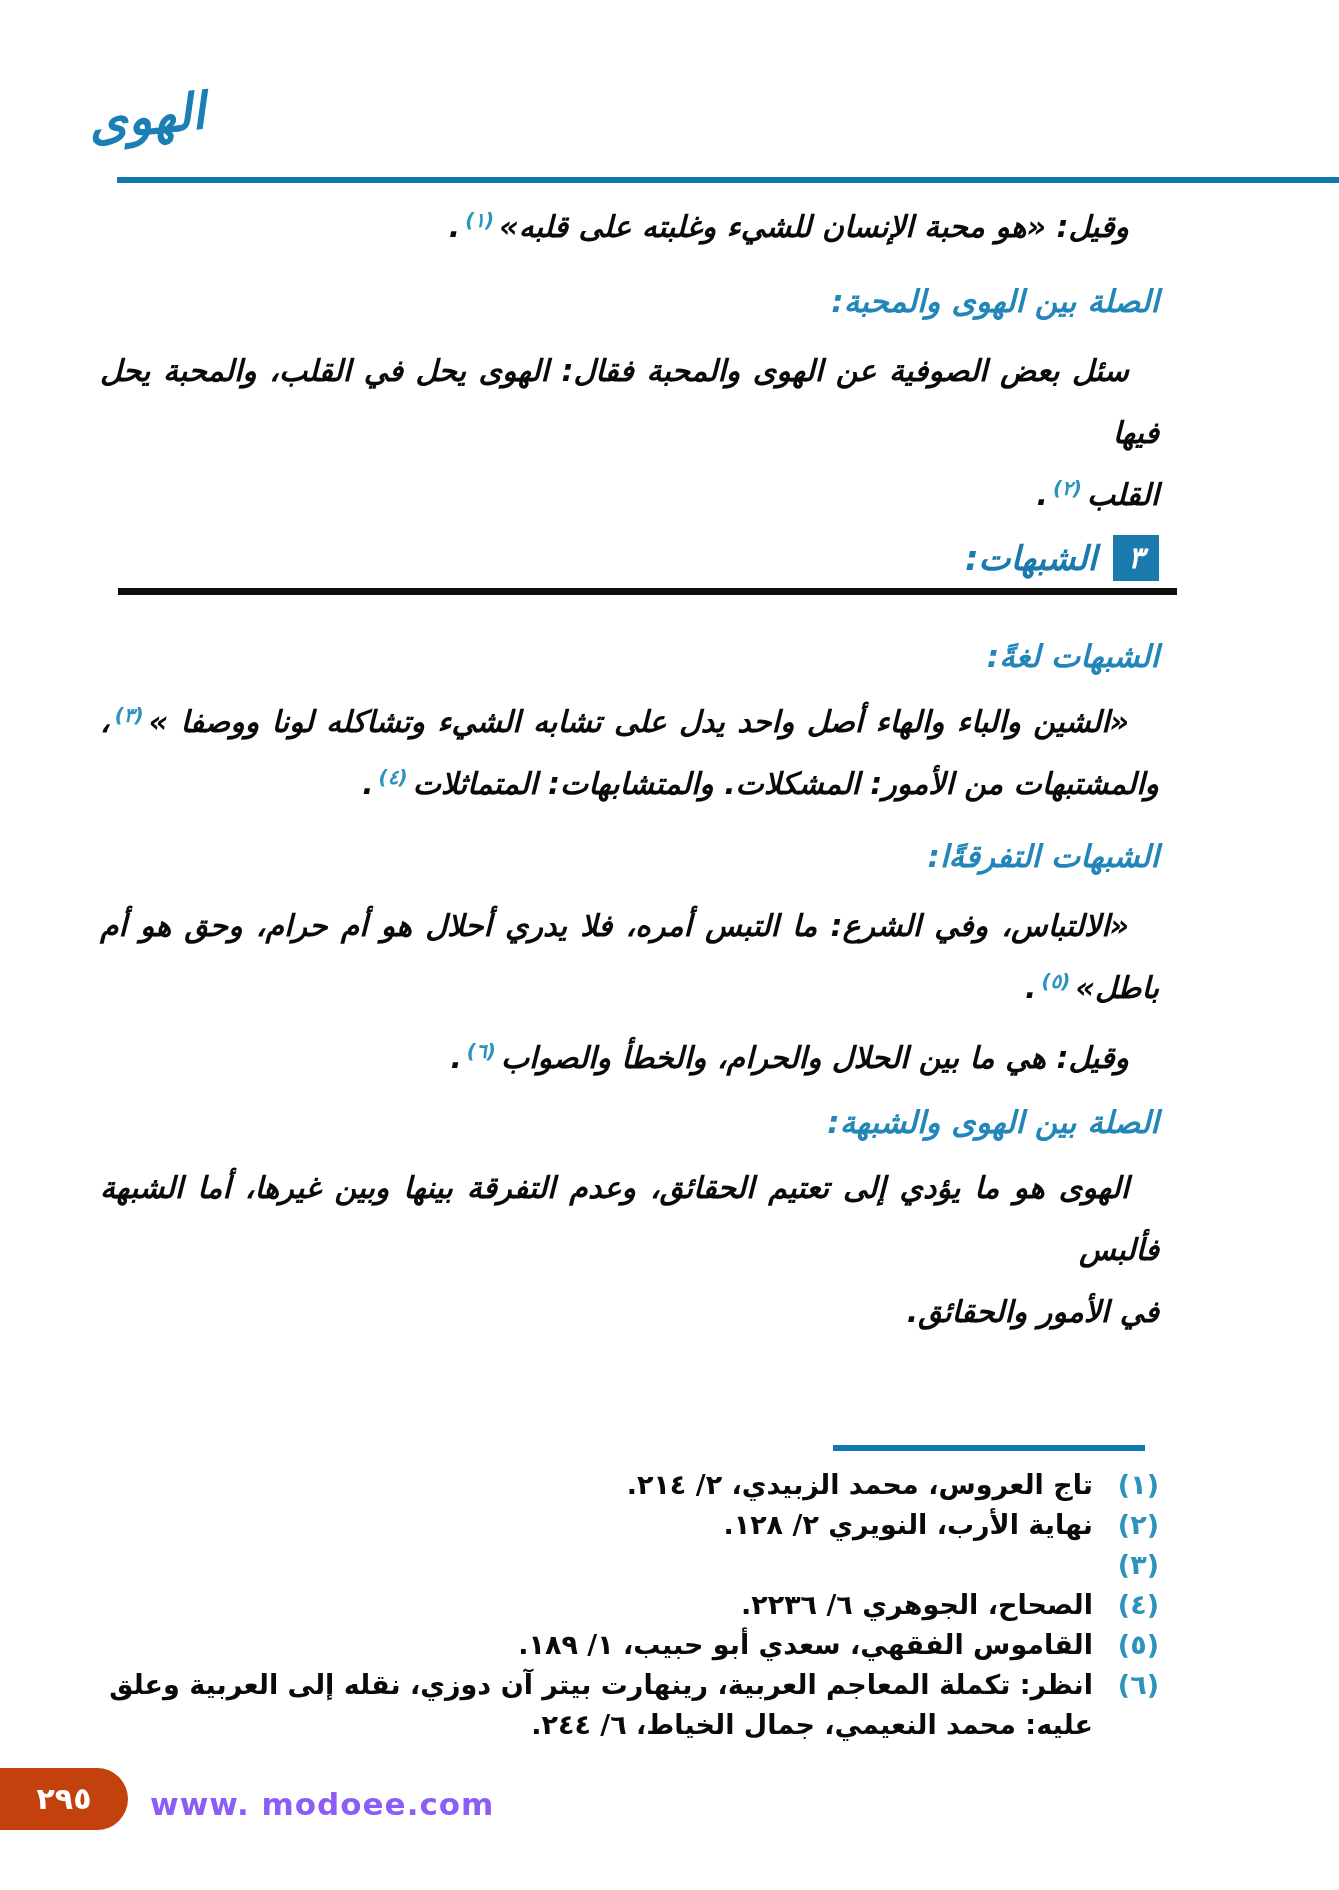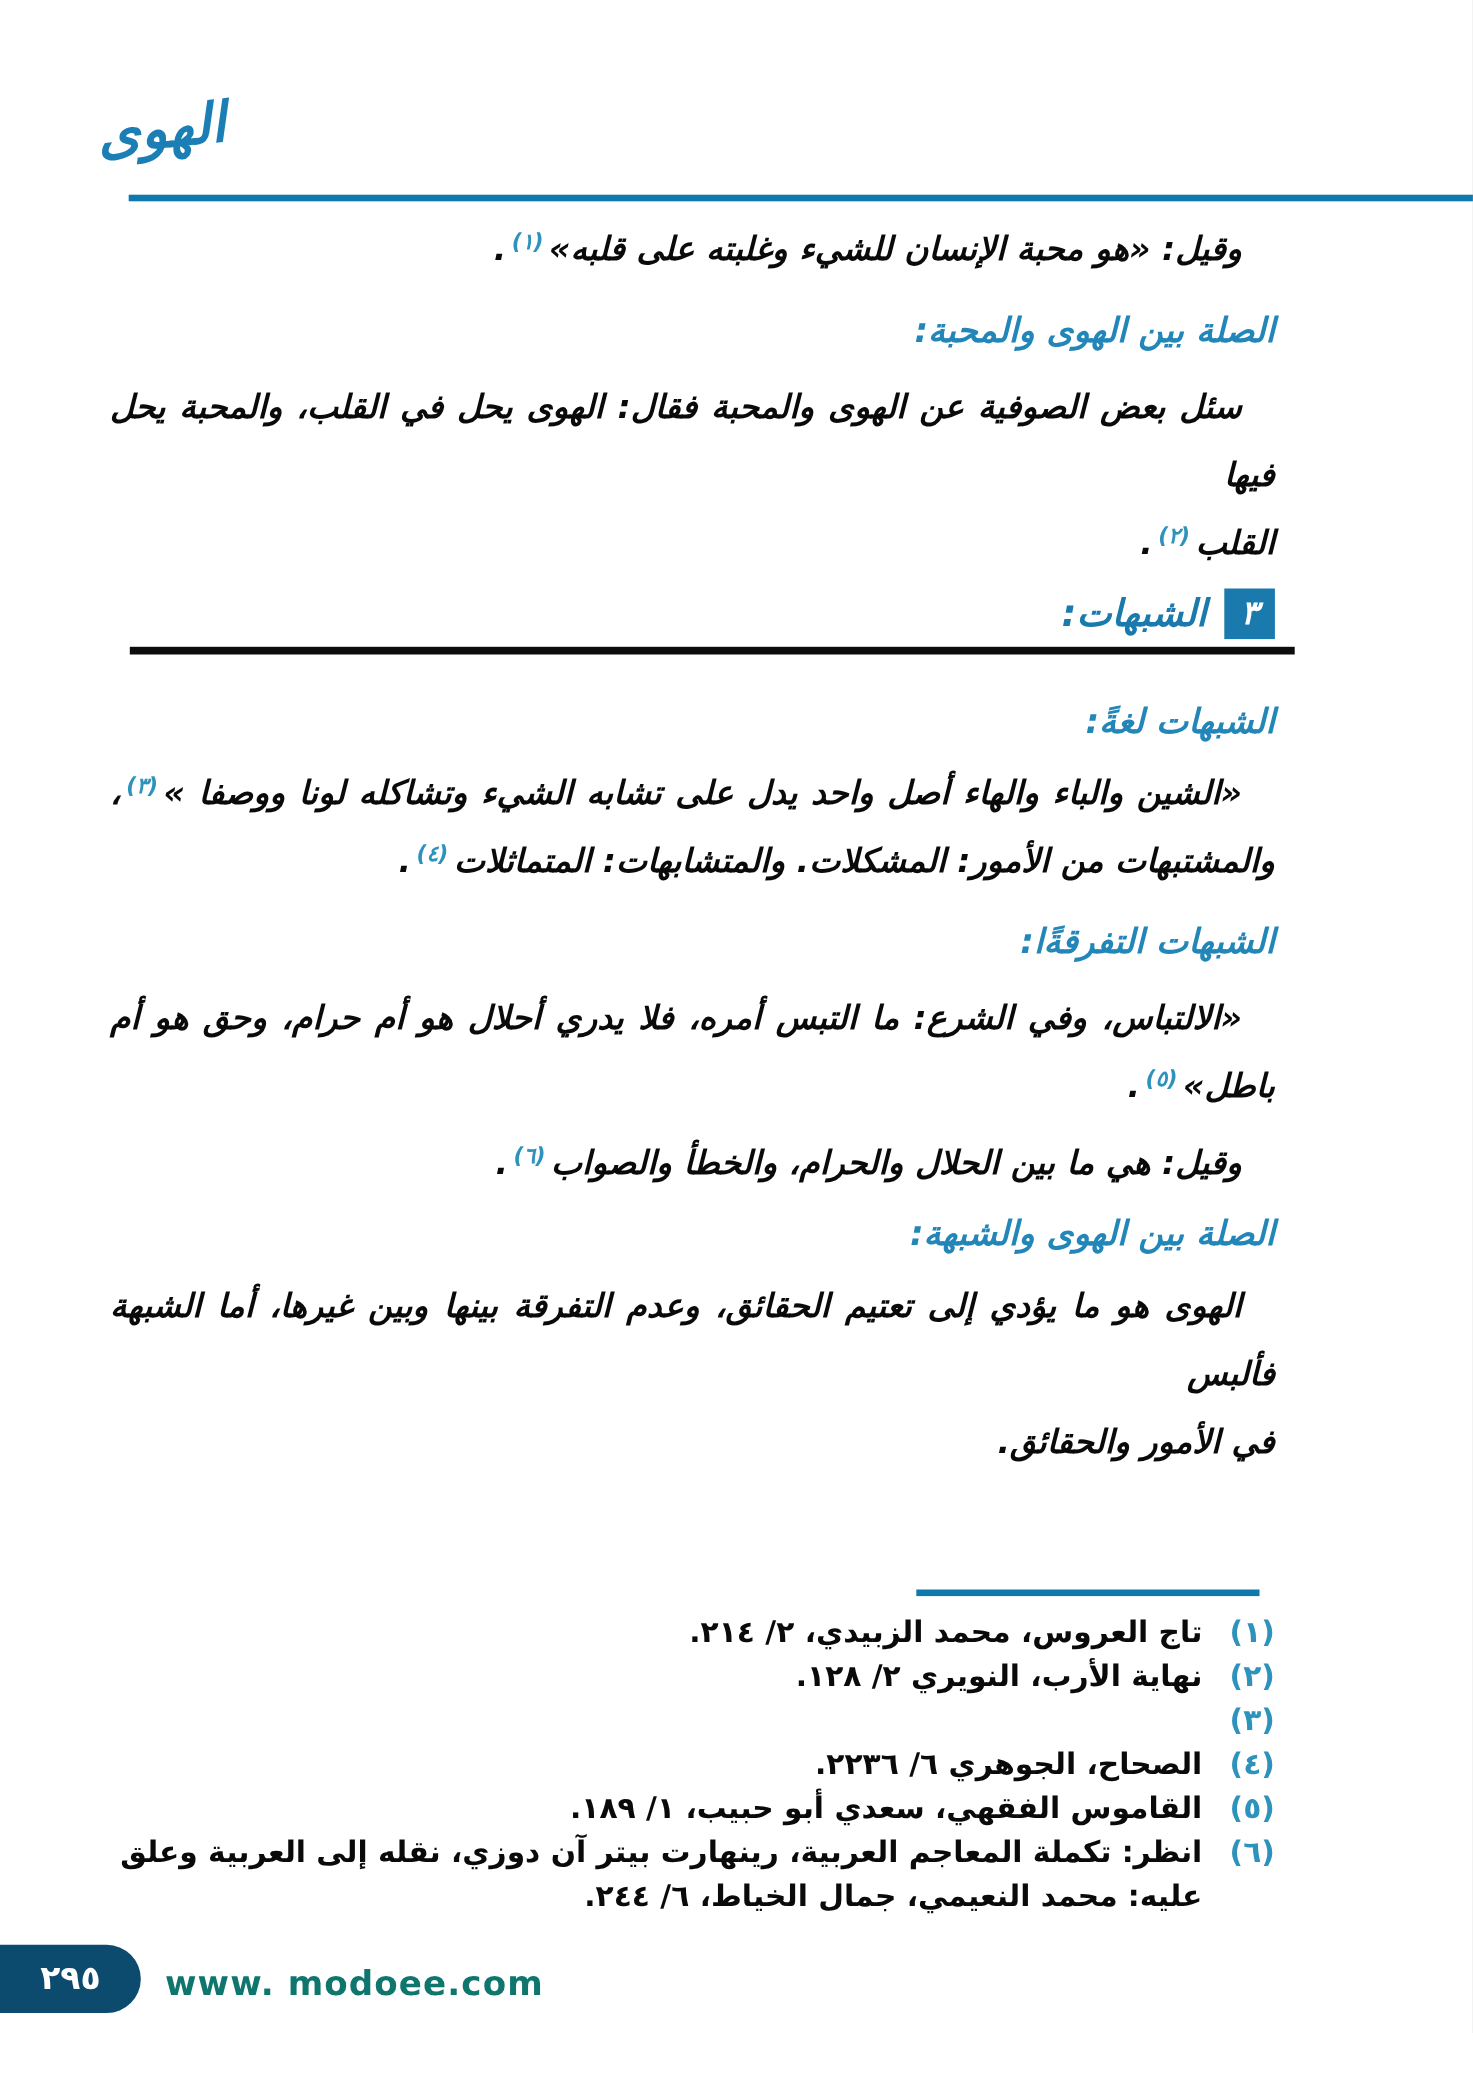--- a/index.html
+++ b/index.html
@@ -66,27 +66,27 @@
   .fn-separator{
     display:block;width:312px;height:6px;background:#0f79ae;
     margin:0 14px 14px auto;
   }
   .fn-row{display:flex;gap:14px;margin:0;}
   .fn-num{color:#2d93bd;flex:0 0 auto;min-width:52px;text-align:right;}
   .fn-text{text-align:right;}
   
   .page-tab{
     position:absolute;left:0;top:1768px;width:128px;height:62px;
-    background:#0c4a6e;border-radius:0 32px 32px 0;
+    background:#c2410c;border-radius:0 32px 32px 0;
     color:#ffffff;font-size:30px;font-weight:bold;
     line-height:62px;text-align:center;
   }
   .website{
     position:absolute;left:150px;top:1786px;
-    color:#0f766e;font-size:31px;font-weight:bold;
+    color:#8b5cf6;font-size:31px;font-weight:bold;
     direction:ltr;letter-spacing:1px;
   }
 </style>
 </head>
 <body>
 
 <div class="page">
 
   <div class="logo">الهوى</div>
   <div class="header-rule"></div>

